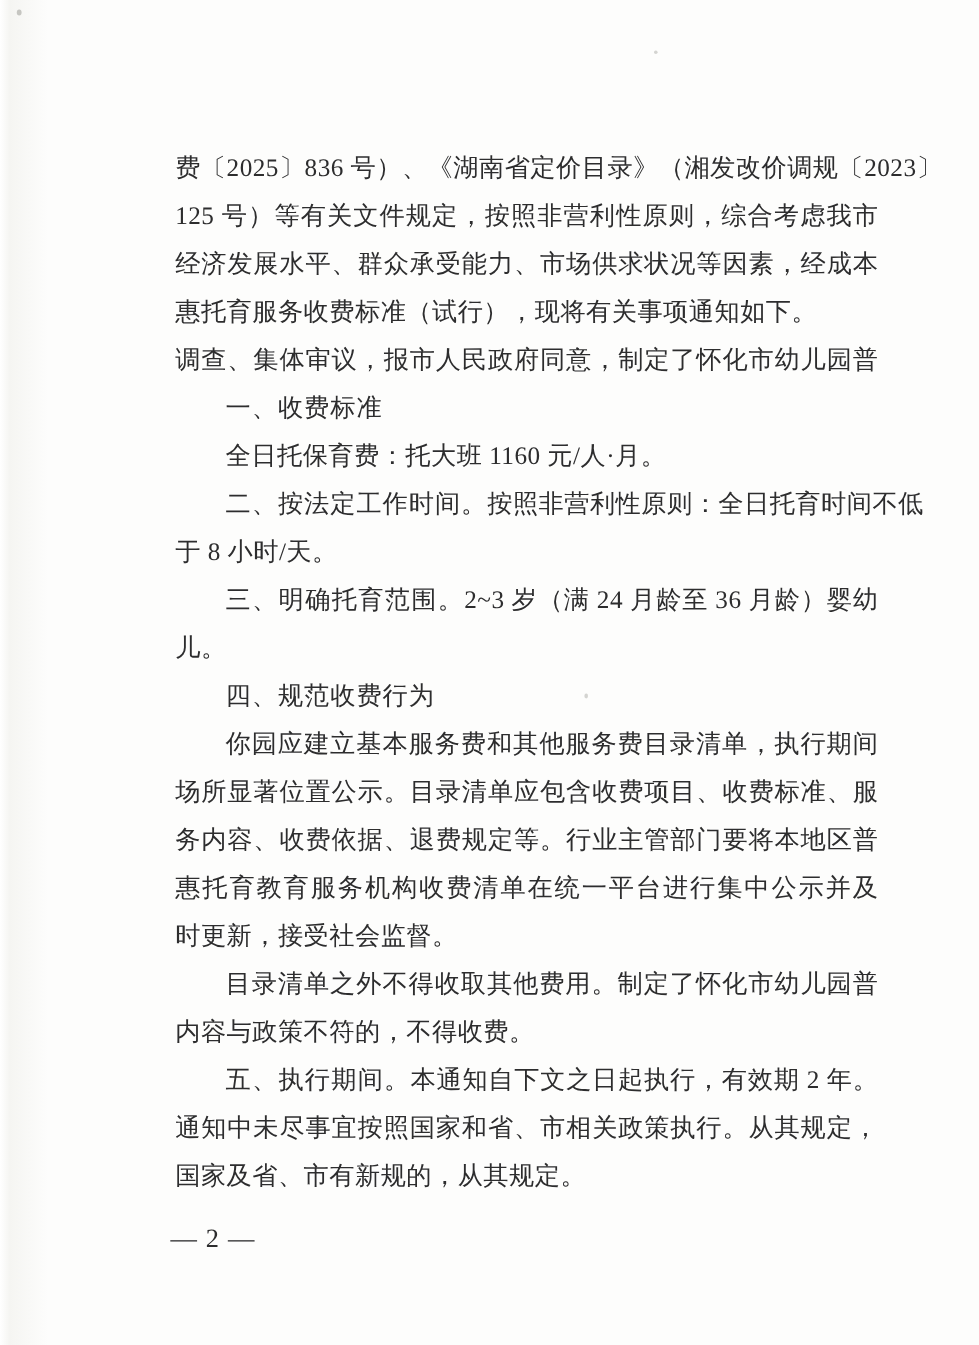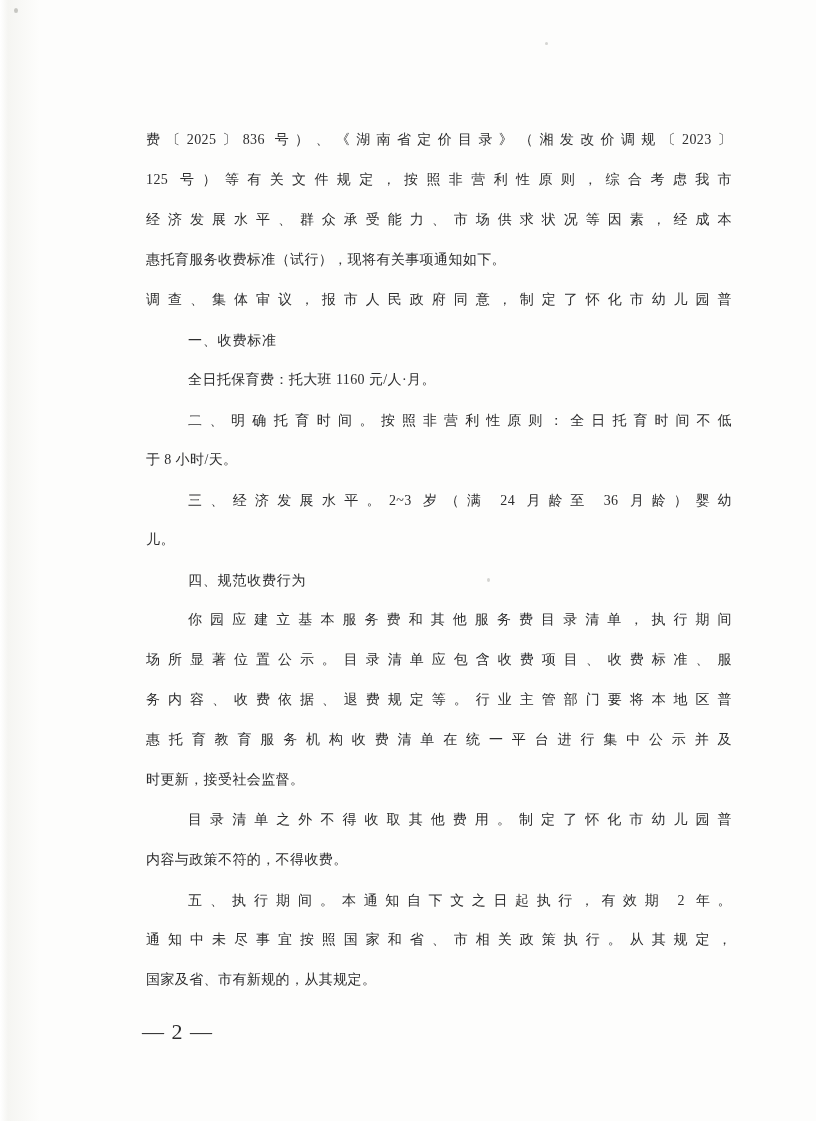--- a/index.html
+++ b/index.html
@@ -32,21 +32,21 @@
     background: #b9b9b4;
     border-radius: 50%;
     opacity: 0.6;
   }
   .text-block {
     position: absolute;
     left: 146px;
     top: 120px;
     width: 586px;
     color: #2d2d2e;
-    font-size: 14px;
+    font-size: 21px;
     letter-spacing: 0.4px;
   }
   .line {
     height: 40px;
     line-height: 40px;
     white-space: nowrap;
   }
   .line.indent {
     padding-left: 42px;
   }
@@ -85,23 +85,23 @@
   <div class="speck" style="left:612px; top:816px; width:3px; height:3px;"></div>
 
   <div class="text-block">
     <div class="line fill"><span class="seg">费〔2025〕836 号）、《湖南省定价目录》（湘发改价调规〔2023〕</span></div>
     <div class="line fill"><span class="seg">125 号）等有关文件规定，按照非营利性原则，综合考虑我市</span></div>
     <div class="line fill"><span class="seg">经济发展水平、群众承受能力、市场供求状况等因素，经成本</span></div>
     <div class="line"><span class="seg">惠托育服务收费标准（试行），现将有关事项通知如下。</span></div>
     <div class="line fill"><span class="seg">调查、集体审议，报市人民政府同意，制定了怀化市幼儿园普</span></div>
     <div class="line indent"><span class="seg-bold">一、收费标准</span></div>
     <div class="line indent"><span class="seg">全日托保育费：托大班 1160 元/人·月。</span></div>
-    <div class="line indent fill"><span class="seg-bold">二、明确托育时间。</span><span class="seg">按照非营利性原则：全日托育时间不低</span></div>
+    <div class="line indent fill"><span class="seg-bold">二、按法定工作时间。</span><span class="seg">按照非营利性原则：全日托育时间不低</span></div>
     <div class="line"><span class="seg">于 8 小时/天。</span></div>
-    <div class="line indent fill"><span class="seg-bold">三、经济发展水平。</span><span class="seg">2~3 岁（满 24 月龄至 36 月龄）婴幼</span></div>
+    <div class="line indent fill"><span class="seg-bold">三、明确托育范围。</span><span class="seg">2~3 岁（满 24 月龄至 36 月龄）婴幼</span></div>
     <div class="line"><span class="seg">儿。</span></div>
     <div class="line indent"><span class="seg-bold">四、规范收费行为</span></div>
     <div class="line indent fill"><span class="seg">你园应建立基本服务费和其他服务费目录清单，执行期间</span></div>
     <div class="line fill"><span class="seg">场所显著位置公示。目录清单应包含收费项目、收费标准、服</span></div>
     <div class="line fill"><span class="seg">务内容、收费依据、退费规定等。行业主管部门要将本地区普</span></div>
     <div class="line fill"><span class="seg">惠托育教育服务机构收费清单在统一平台进行集中公示并及</span></div>
     <div class="line"><span class="seg">时更新，接受社会监督。</span></div>
     <div class="line indent fill"><span class="seg">目录清单之外不得收取其他费用。制定了怀化市幼儿园普</span></div>
     <div class="line"><span class="seg">内容与政策不符的，不得收费。</span></div>
     <div class="line indent fill"><span class="seg-bold">五、执行期间。</span><span class="seg">本通知自下文之日起执行，有效期 2 年。</span></div>

